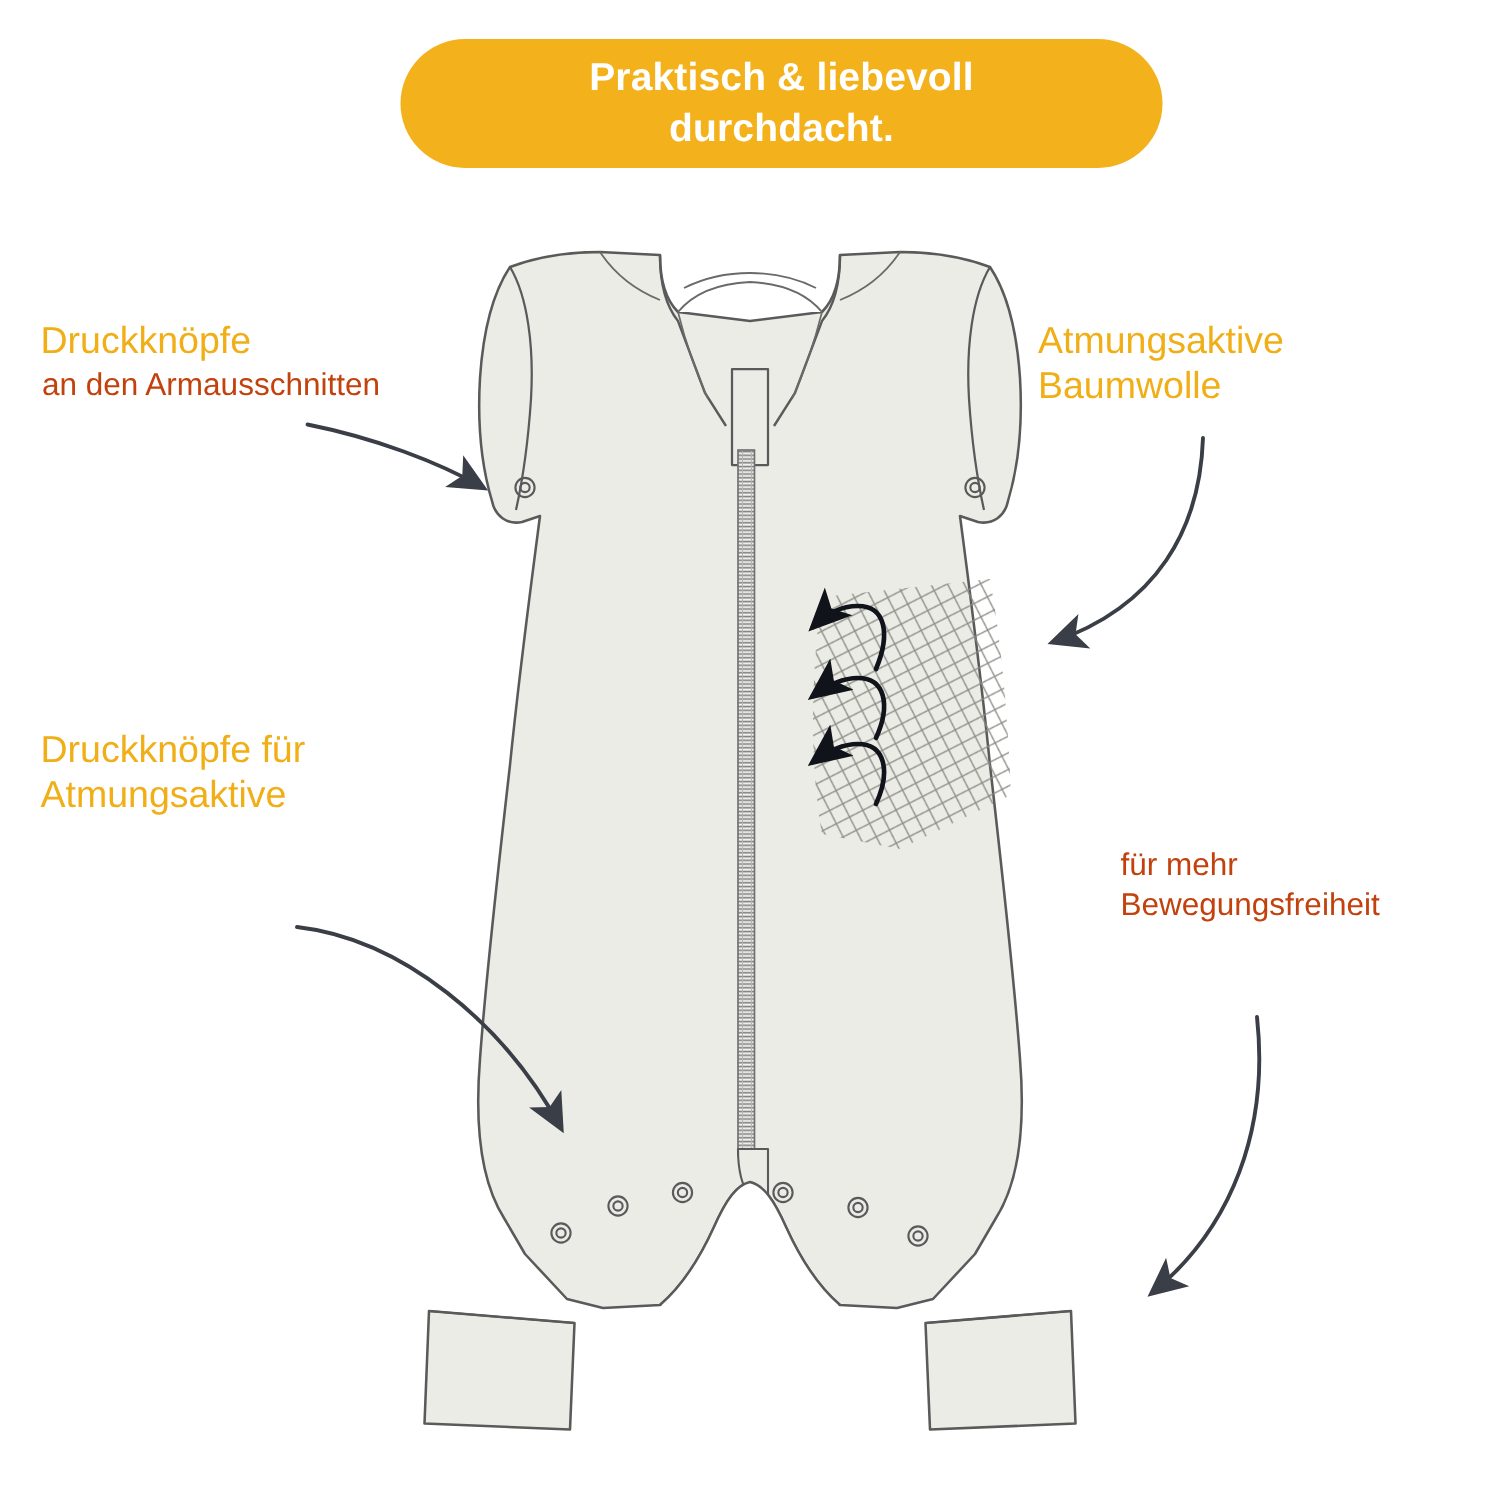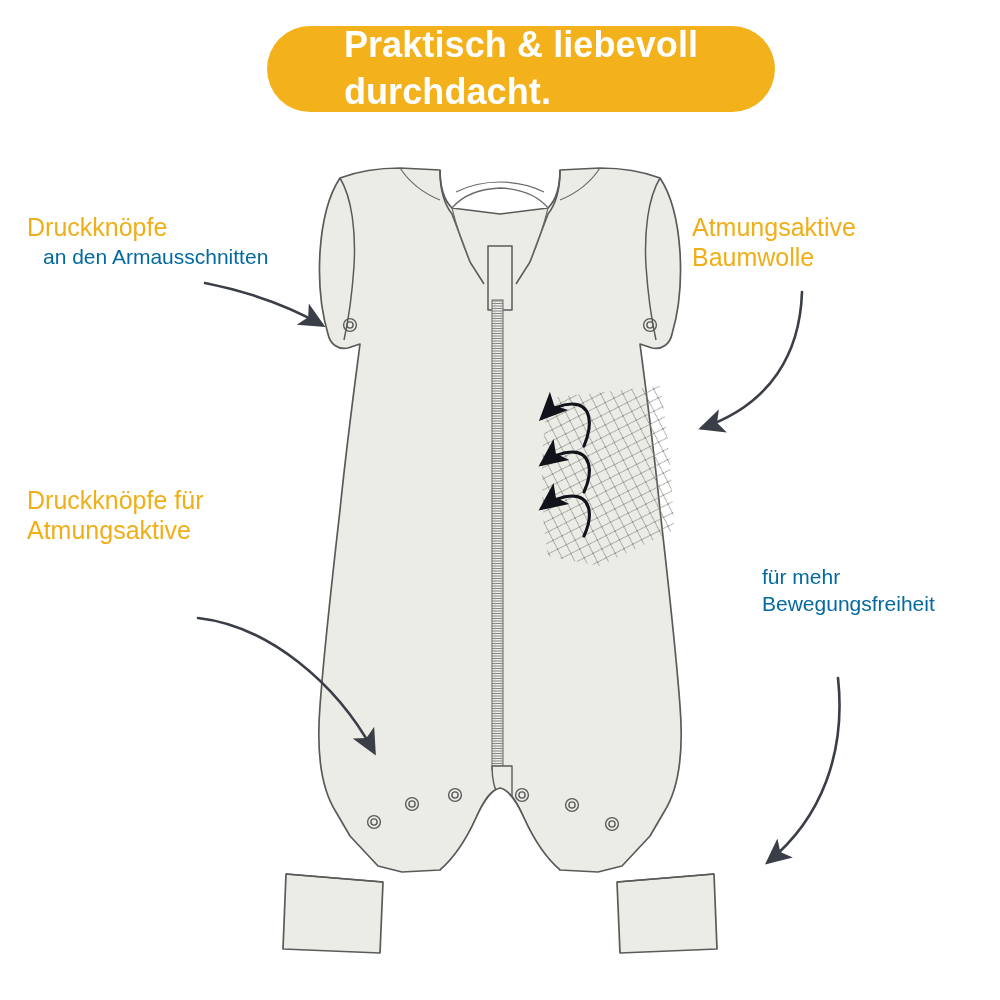--- a/index.html
+++ b/index.html
@@ -29,44 +29,45 @@
     background: #F3B21B;
     border-radius: 43px;
     display: flex;
     align-items: center;
     justify-content: center;
     box-sizing: border-box;
     padding: 0 24px;
   }
   .banner-text {
     color: #ffffff;
-    font-size: 36px;
+    font-size: 26px;
     font-weight: bold;
     line-height: 1.30;
+    text-align: center;
     letter-spacing: 0.1px;
     white-space: pre-line;
   }
 
   
   .callout { position: absolute; }
   .callout .title {
     color: #F0AE17;
     font-weight: normal;
     font-size: 25px;
     line-height: 1.20;
     white-space: pre-line;
     margin: 0;
   }
   .callout .sub {
-    color: #0369a1;
+    color: #c2410c;
     font-weight: normal;
     font-size: 21px;
     line-height: 1.28;
     white-space: pre-line;
-    margin: 2px 0 0 16px;
+    margin: 2px 0 0 1px;
   }
 
   #callout-armholes      { left: 27px;  top: 212px; width: 300px; }
   #callout-diaper        { left: 27px;  top: 485px; width: 280px; }
   #callout-cotton        { left: 692px; top: 212px; width: 260px; }
   #callout-feet          { left: 746px; top: 562px; width: 250px; }
 
   
   #art {
     position: absolute;

